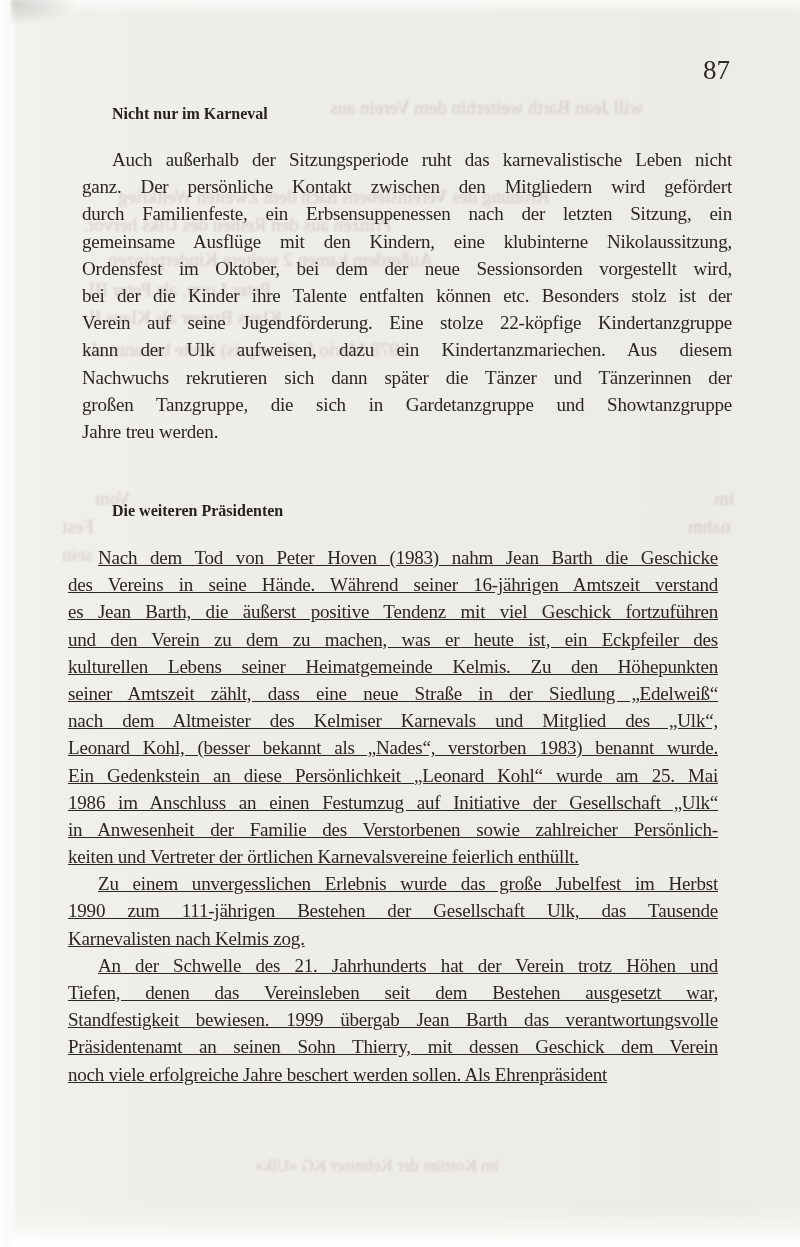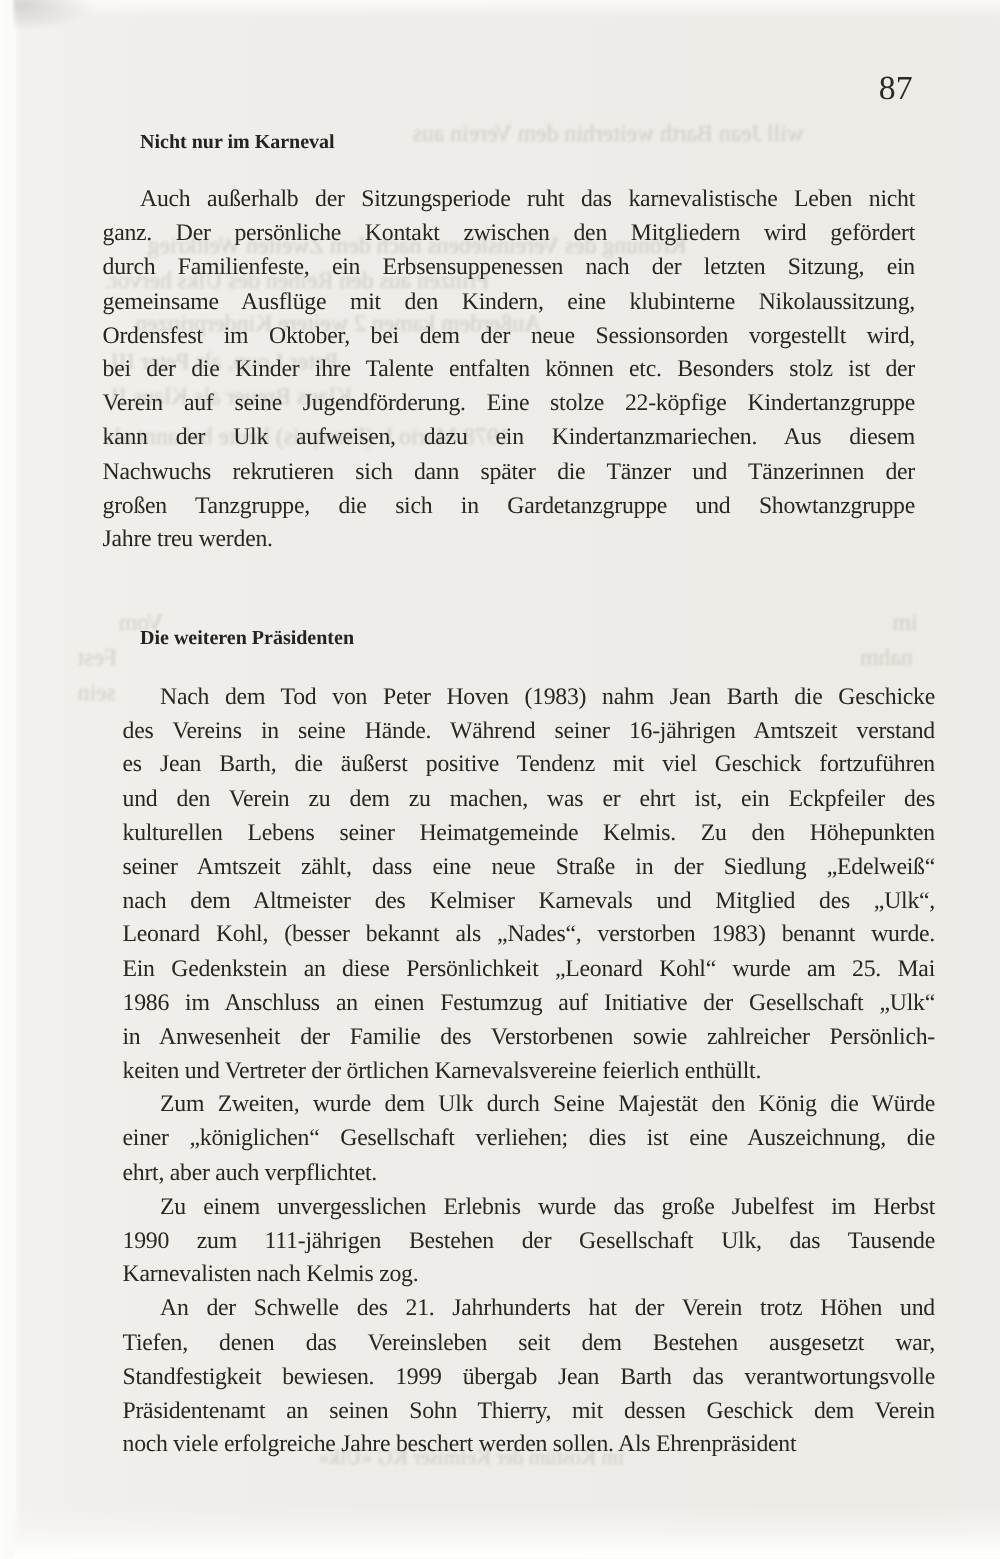--- a/index.html
+++ b/index.html
@@ -27,21 +27,21 @@
   }
   .heading {
     position: absolute; left: 112px; width: 620px;
     font-size: 16px; line-height: 27px; font-weight: bold;
     letter-spacing: 0px; color: #262220;
   }
   .h1pos { top: 100px; }
   .h2pos { top: 497px; }
   .para { width: 650px; }
   .p1pos { position: absolute; left: 82px; top: 146px; }
-  .flowpos { position: absolute; left: 98px; top: 544px; }
+  .flowpos { position: absolute; left: 68px; top: 544px; text-decoration: underline; }
   .tline {
     height: 27.2px; line-height: 27.2px;
     font-size: 19px; letter-spacing: -0.2px;
     white-space: nowrap;
     text-align: justify; text-align-last: justify;
   }
   .tline.first { padding-left: 30px; }
   .tline.last { text-align-last: left; }
   
   .ghost-layer { position: absolute; inset: 0; }
@@ -95,34 +95,29 @@
       <div class="tline last">Jahre treu werden.</div>
     </div>
 
   <div class="heading h2pos">Die weiteren Präsidenten</div>
 
   <div class="flowpos">
     <div class="para">
         <div class="tline first">Nach dem Tod von Peter Hoven (1983) nahm Jean Barth die Geschicke</div>
         <div class="tline">des Vereins in seine Hände. Während seiner 16-jährigen Amtszeit verstand</div>
         <div class="tline">es Jean Barth, die äußerst positive Tendenz mit viel Geschick fortzuführen</div>
-        <div class="tline">und den Verein zu dem zu machen, was er ehrt ist, ein Eckpfeiler des</div>
+        <div class="tline">und den Verein zu dem zu machen, was er heute ist, ein Eckpfeiler des</div>
         <div class="tline">kulturellen Lebens seiner Heimatgemeinde Kelmis. Zu den Höhepunkten</div>
         <div class="tline">seiner Amtszeit zählt, dass eine neue Straße in der Siedlung „Edelweiß“</div>
         <div class="tline">nach dem Altmeister des Kelmiser Karnevals und Mitglied des „Ulk“,</div>
         <div class="tline">Leonard Kohl, (besser bekannt als „Nades“, verstorben 1983) benannt wurde.</div>
         <div class="tline">Ein Gedenkstein an diese Persönlichkeit „Leonard Kohl“ wurde am 25. Mai</div>
         <div class="tline">1986 im Anschluss an einen Festumzug auf Initiative der Gesellschaft „Ulk“</div>
         <div class="tline">in Anwesenheit der Familie des Verstorbenen sowie zahlreicher Persönlich-</div>
         <div class="tline last">keiten und Vertreter der örtlichen Karnevalsvereine feierlich enthüllt.</div>
-      </div>
-    <div class="para">
-        <div class="tline first">Zum Zweiten, wurde dem Ulk durch Seine Majestät den König die Würde</div>
-        <div class="tline">einer „königlichen“ Gesellschaft verliehen; dies ist eine Auszeichnung, die</div>
-        <div class="tline last">ehrt, aber auch verpflichtet.</div>
       </div>
     <div class="para">
         <div class="tline first">Zu einem unvergesslichen  Erlebnis wurde das große Jubelfest im Herbst</div>
         <div class="tline">1990 zum 111-jährigen Bestehen der Gesellschaft Ulk, das Tausende</div>
         <div class="tline last">Karnevalisten nach Kelmis zog.</div>
       </div>
     <div class="para">
         <div class="tline first">An der Schwelle des 21. Jahrhunderts hat der Verein trotz Höhen und</div>
         <div class="tline">Tiefen, denen das Vereinsleben seit dem Bestehen ausgesetzt war,</div>
         <div class="tline">Standfestigkeit bewiesen. 1999 übergab Jean Barth das verantwortungsvolle</div>

